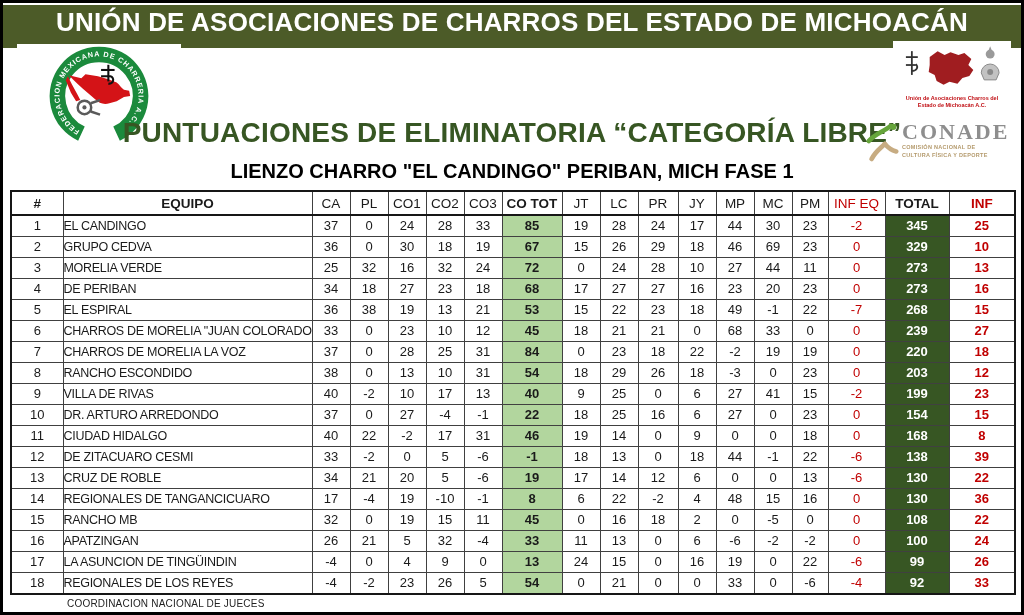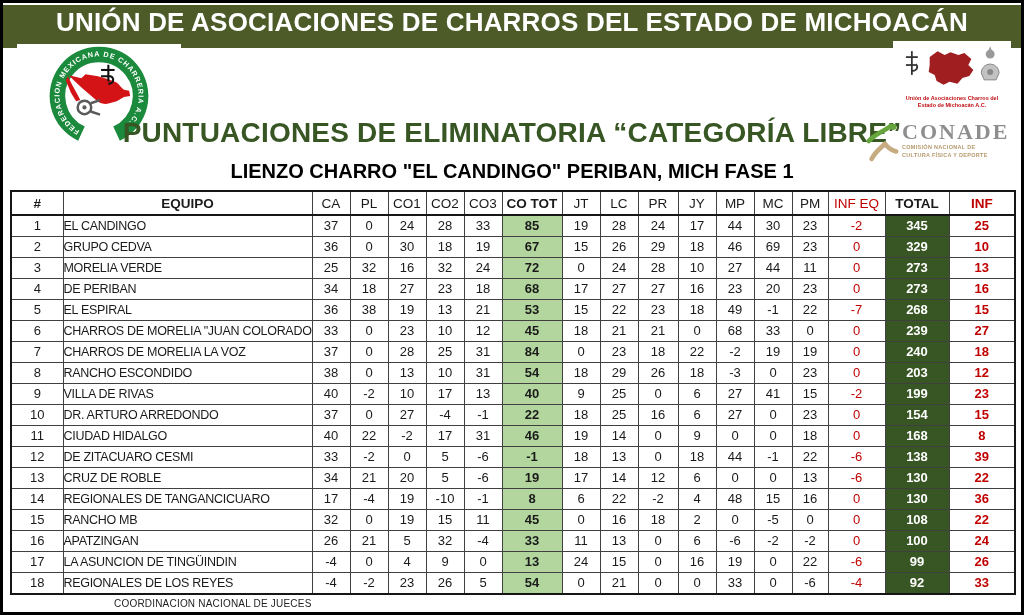--- a/index.html
+++ b/index.html
@@ -52,21 +52,21 @@
   .score thead th{height:22px;font-weight:normal;font-size:13.5px;border-bottom:2px solid #161616;background:#fff;white-space:nowrap;}
   .score td{height:20px;line-height:20px;white-space:nowrap;}
   .score th.c0,.score th.c1,.score th.c7,.score th.c16{font-weight:bold;}
   .score th.c15{color:var(--negative-red,#C00000);}
   .score th.c17{color:var(--negative-red,#C00000);font-weight:bold;margin-left:28px;}
   .score td.c1{text-align:left;padding-left:0;font-size:12.5px;letter-spacing:-.3px;}
   .score td.c7{background:var(--co-tot-fill,#B2D69E);font-weight:bold;}
   .score td.c15{color:var(--negative-red,#C00000);}
   .score td.c16{background:var(--total-fill,#375623);color:#fff;font-weight:bold;}
   .score td.c17{color:var(--negative-red,#C00000);font-weight:bold;}
-  .footer{position:absolute;top:595px;left:64px;font-size:10px;color:#222;letter-spacing:.2px;margin-left:47px;}
+  .footer{position:absolute;top:595px;left:64px;font-size:10px;color:#222;letter-spacing:.2px;}
 </style>
 </head>
 <body>
 
 <div class="page">
 
   <div class="banner-green">UNIÓN DE ASOCIACIONES DE CHARROS DEL ESTADO DE MICHOACÁN</div>
 
   <div class="fmc-box">
     <svg width="158" height="106" viewBox="0 0 150 102">
@@ -301,21 +301,21 @@
           <td class="c6">31</td>
           <td class="c7">84</td>
           <td class="c8">0</td>
           <td class="c9">23</td>
           <td class="c10">18</td>
           <td class="c11">22</td>
           <td class="c12">-2</td>
           <td class="c13">19</td>
           <td class="c14">19</td>
           <td class="c15">0</td>
-          <td class="c16">240</td>
+          <td class="c16">220</td>
           <td class="c17">18</td>
         </tr>
         <tr>
           <td class="c0">8</td>
           <td class="c1">RANCHO ESCONDIDO</td>
           <td class="c2">38</td>
           <td class="c3">0</td>
           <td class="c4">13</td>
           <td class="c5">10</td>
           <td class="c6">31</td>

